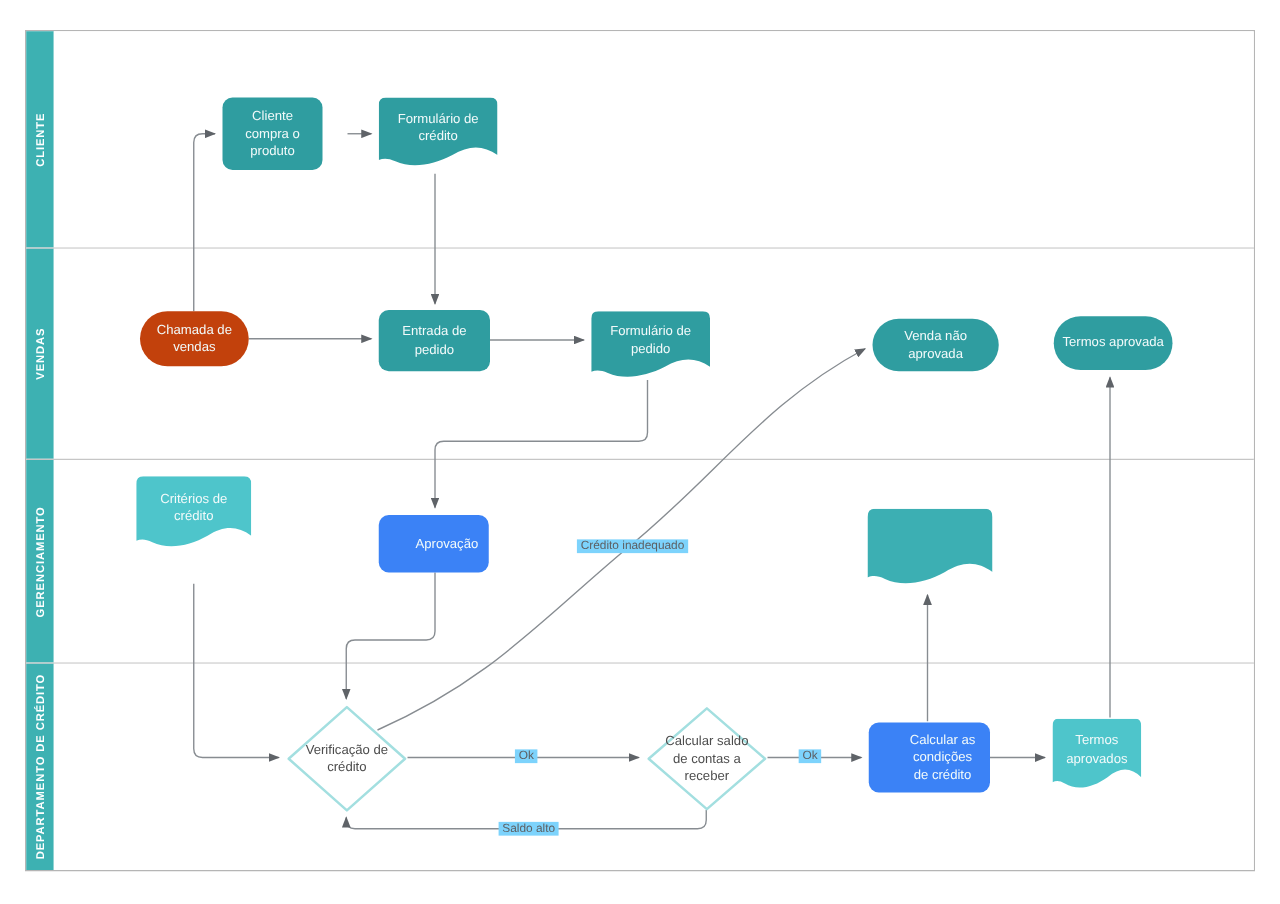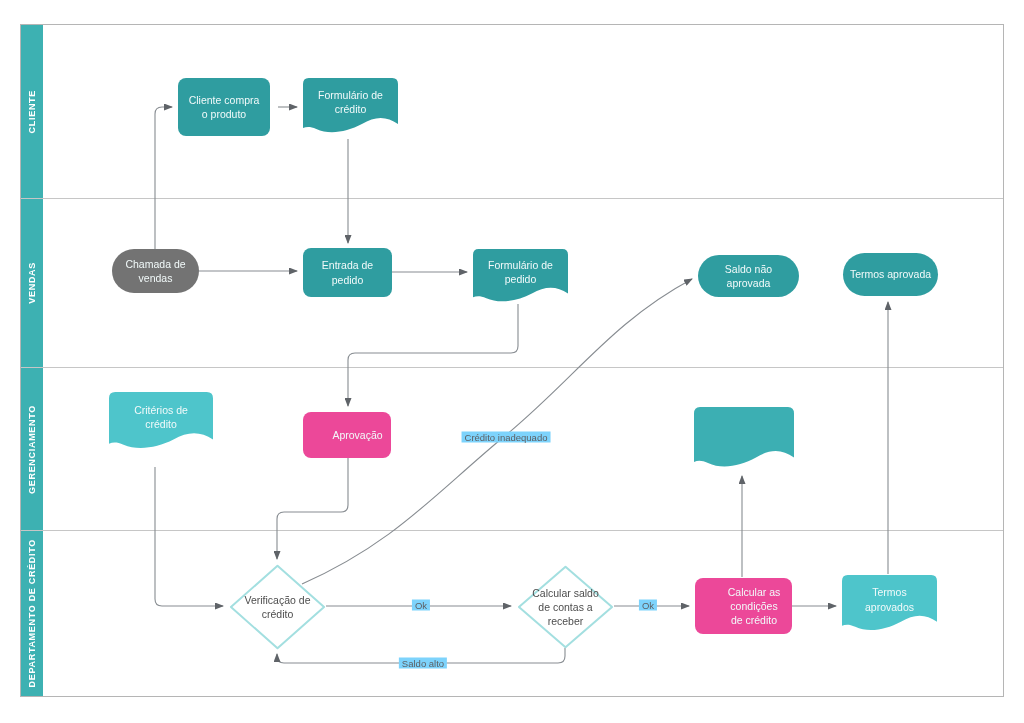--- a/index.html
+++ b/index.html
@@ -21,23 +21,23 @@
   
   svg.edges{position:absolute;left:0;top:0;width:1024px;height:723px;z-index:1;pointer-events:none;}
   svg.edges path.e{fill:none;stroke:#878c91;stroke-width:1.1px;}
 
   
   .node{position:absolute;z-index:2;display:flex;align-items:center;justify-content:center;
         text-align:center;box-sizing:border-box;}
   .nlabel{color:#f2fafa;font-size:10.5px;line-height:1.35;display:block;padding:0 10px;}
   .rect{border-radius:8px;}
   .stadium{border-radius:999px;}
-  .c-dark{background:#737373;}
+  .c-dark{background:#c2410c;}
   .c-med{background:#2f9da0;}
-  .c-light{background:#ec4899;padding-left:21px;}
+  .c-light{background:#3b82f6;padding-left:21px;}
 
   .doc{background:transparent;text-align:center;}
   .doc .doc-bg{position:absolute;left:0;top:0;width:100%;height:100%;}
   .doc .nlabel{position:relative;padding-bottom:12px;}
   .doc.f-med path{fill:#2f9da0;} .doc.f-med2 path{fill:#3cafb3;} .doc.f-light path{fill:#4ec5cb;}
 
   .diamond{background:transparent;}
   .diamond svg{position:absolute;left:0;top:0;width:100%;height:100%;}
   .diamond polygon{fill:#ffffff;stroke:#a3dfe0;stroke-width:2px;stroke-linejoin:round;}
   .diamond .nlabel{position:relative;color:#4d4d4d;padding:0 13px;}
@@ -94,21 +94,21 @@
     <path class="e" d="M 155 467 L 155 599 Q 155 606 162 606 L 223 606" marker-end="url(#arw)"></path>
     <path class="e" d="M 326 606 L 511 606" marker-end="url(#arw)"></path>
     <path class="e" d="M 614 606 L 689 606" marker-end="url(#arw)"></path>
     <path class="e" d="M 565 648 L 565 656 Q 565 663 558 663 L 284 663 Q 277 663 277 656 L 277 654" marker-end="url(#arw)"></path>
     <path class="e" d="M 302 584 C 392 544 432 497 500 440 C 573 381 610 323 692 279" marker-end="url(#arw)"></path>
     <path class="e" d="M 792 606 L 836 606" marker-end="url(#arw)"></path>
     <path class="e" d="M 742 577 L 742 476" marker-end="url(#arw)"></path>
     <path class="e" d="M 888 574 L 888 302" marker-end="url(#arw)"></path>
   </svg>
 
-  <div class="node rect c-med" style="left:178px;top:78px;width:92px;height:58px">
+  <div class="node rect c-med" style="left:178px;top:78px;width:80px;height:58px">
     <span class="nlabel">Cliente compra o produto</span>
   </div>
 
   <div class="node doc f-med" style="left:303px;top:78px;width:95px;height:60px">
     <svg class="doc-bg" viewBox="0 0 100 60" preserveAspectRatio="none">
       <path d="M 0 50 C 4 48.5 8 48.5 14 51 C 28 57 46 54 62 46 C 76 38 88 38 100 46 L 100 6 Q 100 0 94 0 L 6 0 Q 0 0 0 6 Z"></path>
     </svg>
     <span class="nlabel">Formulário de crédito</span>
   </div>
 
@@ -121,28 +121,28 @@
       <path d="M 0 50 C 4 48.5 8 48.5 14 51 C 28 57 46 54 62 46 C 76 38 88 38 100 46 L 100 6 Q 100 0 94 0 L 6 0 Q 0 0 0 6 Z"></path>
     </svg>
     <span class="nlabel">Formulário de pedido</span>
   </div>
 
   <div class="node rect c-med" style="left:303px;top:248px;width:89px;height:49px">
     <span class="nlabel">Entrada de pedido</span>
   </div>
 
   <div class="node stadium c-med" style="left:698px;top:255px;width:101px;height:42px">
-    <span class="nlabel">Saldo não aprovada</span>
+    <span class="nlabel">Venda não aprovada</span>
   </div>
 
   <div class="node stadium c-med" style="left:843px;top:253px;width:95px;height:43px">
     <span class="nlabel" style="padding:0 4px">Termos aprovada</span>
   </div>
 
-  <div class="node doc f-light" style="left:109px;top:392px;width:104px;height:62px">
+  <div class="node doc f-light" style="left:109px;top:381px;width:92px;height:62px">
     <svg class="doc-bg" viewBox="0 0 100 60" preserveAspectRatio="none">
       <path d="M 0 50 C 4 48.5 8 48.5 14 51 C 28 57 46 54 62 46 C 76 38 88 38 100 46 L 100 6 Q 100 0 94 0 L 6 0 Q 0 0 0 6 Z"></path>
     </svg>
     <span class="nlabel">Critérios de crédito</span>
   </div>
 
   <div class="node rect c-light" style="left:303px;top:412px;width:88px;height:46px">
     <span class="nlabel">Aprovação</span>
   </div>
 
@@ -163,21 +163,21 @@
     <svg viewBox="0 0 100 100" preserveAspectRatio="none">
       <polygon points="50,2 98,50 50,98 2,50" vector-effect="non-scaling-stroke"></polygon>
     </svg>
     <span class="nlabel">Calcular saldo de contas a receber</span>
   </div>
 
   <div class="node rect c-light" style="left:695px;top:578px;width:97px;height:56px">
     <span class="nlabel">Calcular as condições de crédito</span>
   </div>
 
-  <div class="node doc f-light" style="left:842px;top:575px;width:95px;height:61px">
+  <div class="node doc f-light" style="left:842px;top:575px;width:71px;height:61px">
     <svg class="doc-bg" viewBox="0 0 100 60" preserveAspectRatio="none">
       <path d="M 0 50 C 4 48.5 8 48.5 14 51 C 28 57 46 54 62 46 C 76 38 88 38 100 46 L 100 6 Q 100 0 94 0 L 6 0 Q 0 0 0 6 Z"></path>
     </svg>
     <span class="nlabel" style="padding:0 18px 12px">Termos aprovados</span>
   </div>
 
   <span class="elabel" style="left:506px;top:437px">Crédito inadequado</span>
   <span class="elabel" style="left:421px;top:605px">Ok</span>
   <span class="elabel" style="left:648px;top:605px">Ok</span>
   <span class="elabel" style="left:423px;top:663px">Saldo alto</span>

